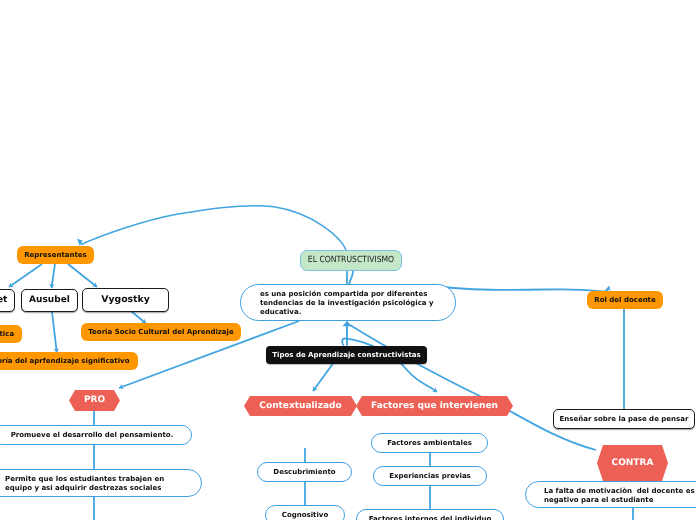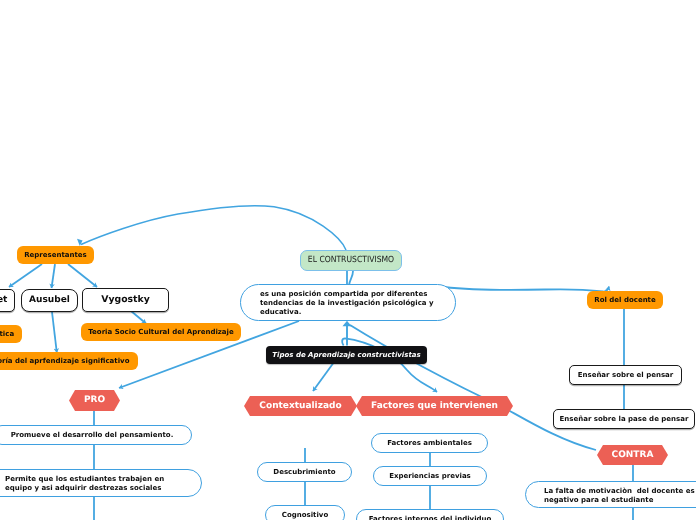--- a/index.html
+++ b/index.html
@@ -7,21 +7,21 @@
   body{width:696px;height:520px;overflow:hidden;
        font-family:"DejaVu Sans","Liberation Sans",sans-serif;
        -webkit-font-smoothing:antialiased;text-rendering:geometricPrecision;}
   #stage{position:relative;width:696px;height:520px;overflow:hidden;background:#fff;}
   .node span{transform:translateZ(0);}
   svg#edges{position:absolute;left:0;top:0;width:696px;height:520px;}
   .node{position:absolute;box-sizing:border-box;display:flex;align-items:center;
         justify-content:center;text-align:center;line-height:1.15;}
   .node span{display:block;white-space:pre;}
   .n-orange{background:#ff9800;border-radius:6px;color:#0d0d0d;font-weight:bold;}
-  .n-black{background:#111114;border-radius:4px;color:#ffffff;font-weight:bold;box-shadow:0 1px 1px rgba(0,0,0,0.25);font-style:italic;}
+  .n-black{background:#111114;border-radius:4px;color:#ffffff;font-weight:bold;box-shadow:0 1px 1px rgba(0,0,0,0.25);}
   .n-white{background:#fff;border:1.8px solid #1a1a1a;border-radius:5px;color:#0d0d0d;font-weight:bold;
            box-shadow:0 1.2px 0 rgba(0,0,0,0.30);}
   .n-green{background:#c3e7c7;border:1.3px solid #7cc0ea;border-radius:7px;color:#1a1a1a;}
   .n-pill{background:#fff;border:1.6px solid #3fa0e0;border-radius:999px;color:#0d0d0d;font-weight:bold;}
   .n-hex{color:#ffffff;font-weight:bold;background:#ec6055;}
 </style>
 </head>
 <body>
 
 <div id="stage">
@@ -74,21 +74,21 @@
   </svg>
 
   <div class="node n-orange" style="left:17px;top:246px;width:77px;height:18px;font-size:7px;">
     <span>Representantes</span>
   </div>
 
   <div class="node n-white" style="left:-33px;top:289px;width:48px;height:23px;font-size:9px;">
     <span>Piaget</span>
   </div>
 
-  <div class="node n-white" style="left:21px;top:289px;width:57px;height:23px;font-size:9px;border-radius:8px;">
+  <div class="node n-white" style="left:21px;top:289px;width:57px;height:23px;font-size:9px;">
     <span>Ausubel</span>
   </div>
 
   <div class="node n-white" style="left:82px;top:288px;width:87px;height:24px;font-size:9.3px;">
     <span>Vygostky</span>
   </div>
 
   <div class="node n-orange" style="left:-55px;top:325px;width:77px;height:18px;font-size:7px;">
     <span>Teoría Genética</span>
   </div>
@@ -155,29 +155,26 @@
 
   <div class="node n-pill" style="left:356px;top:509px;width:148px;height:20px;font-size:7px;">
     <span>Factores internos del individuo</span>
   </div>
 
   <div class="node n-orange" style="left:587px;top:291px;width:76px;height:18px;font-size:7px;">
     <span>Rol del docente</span>
   </div>
 
 
-  <div class="node n-white" style="left:569px;top:365px;width:113px;height:20px;font-size:7px;">
-    <span>Enseñar sobre el pensar</span>
-  </div>
 
   <div class="node n-white" style="left:553px;top:409px;width:142px;height:20px;font-size:7px;">
     <span>Enseñar sobre la pase de pensar</span>
   </div>
 
-  <div class="node n-hex" style="left:597px;top:445px;width:71px;height:20px;font-size:9px;
+  <div class="node n-hex" style="left:597px;top:445px;width:71px;height:36px;font-size:9px;
               clip-path:polygon(6px 0,calc(100% - 6px) 0,100% 50%,calc(100% - 6px) 100%,6px 100%,0 50%);">
     <span>CONTRA</span>
   </div>
 
   <div class="node n-pill" style="left:525px;top:481px;width:220px;height:27px;font-size:7px;line-height:9px;justify-content:flex-start;padding-left:18px;padding-top:2px;">
     <span style="text-align:left;width:180px;">La falta de motivaciòn  del docente es<br>negativo para el estudiante</span>
   </div>
 
 </div>
 

